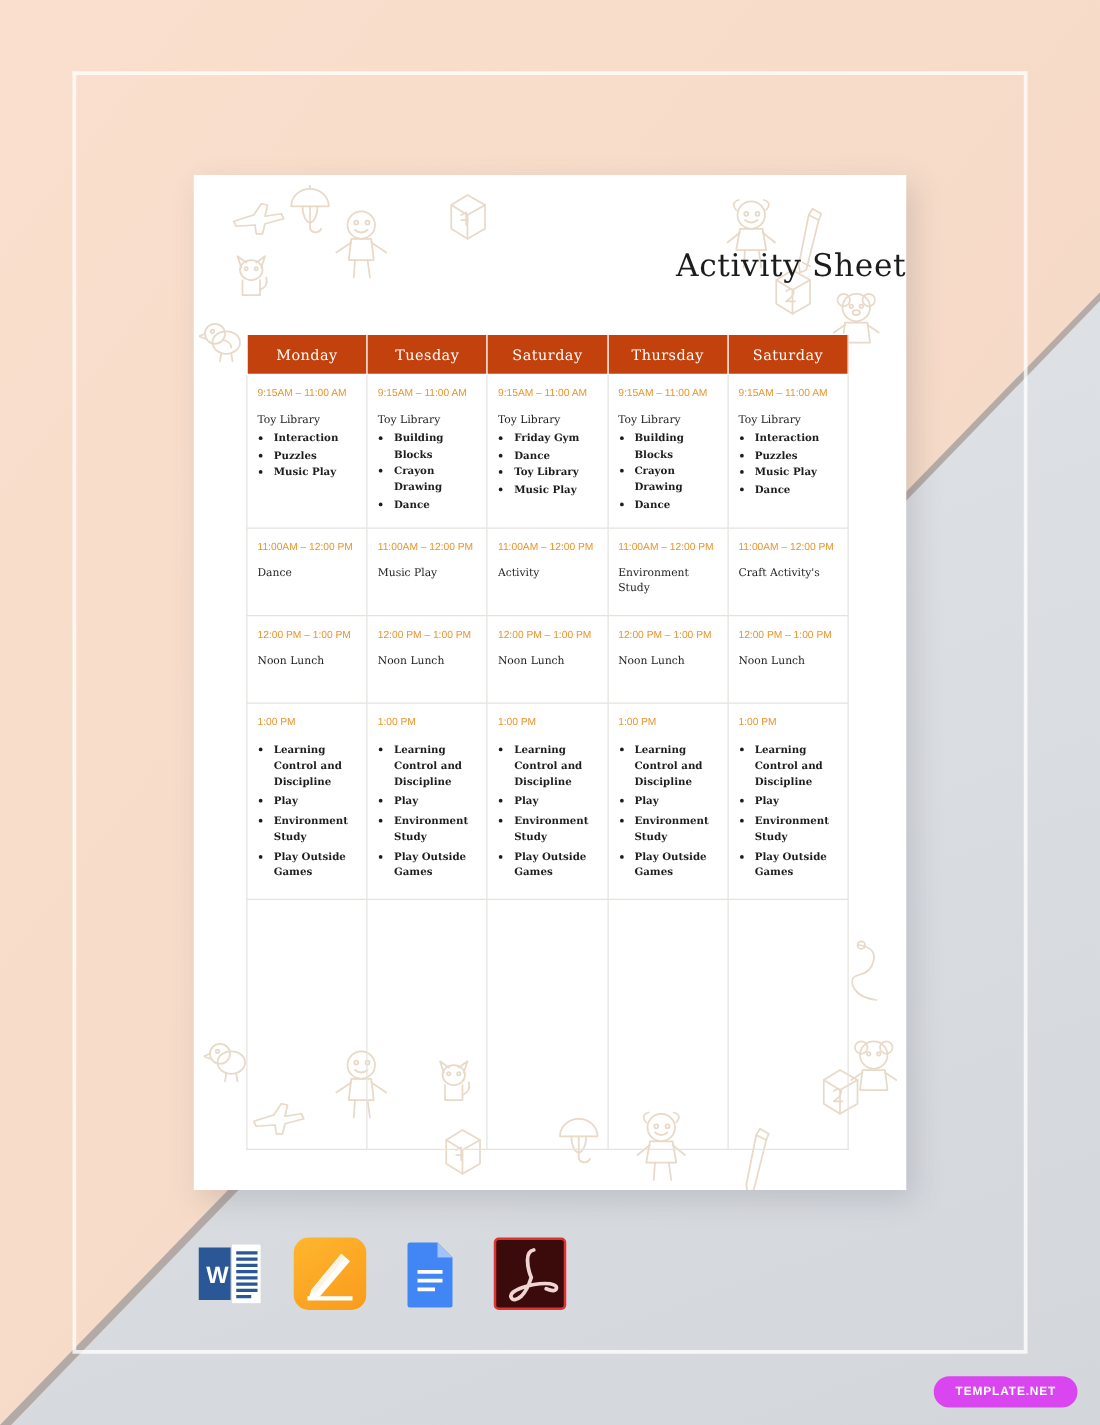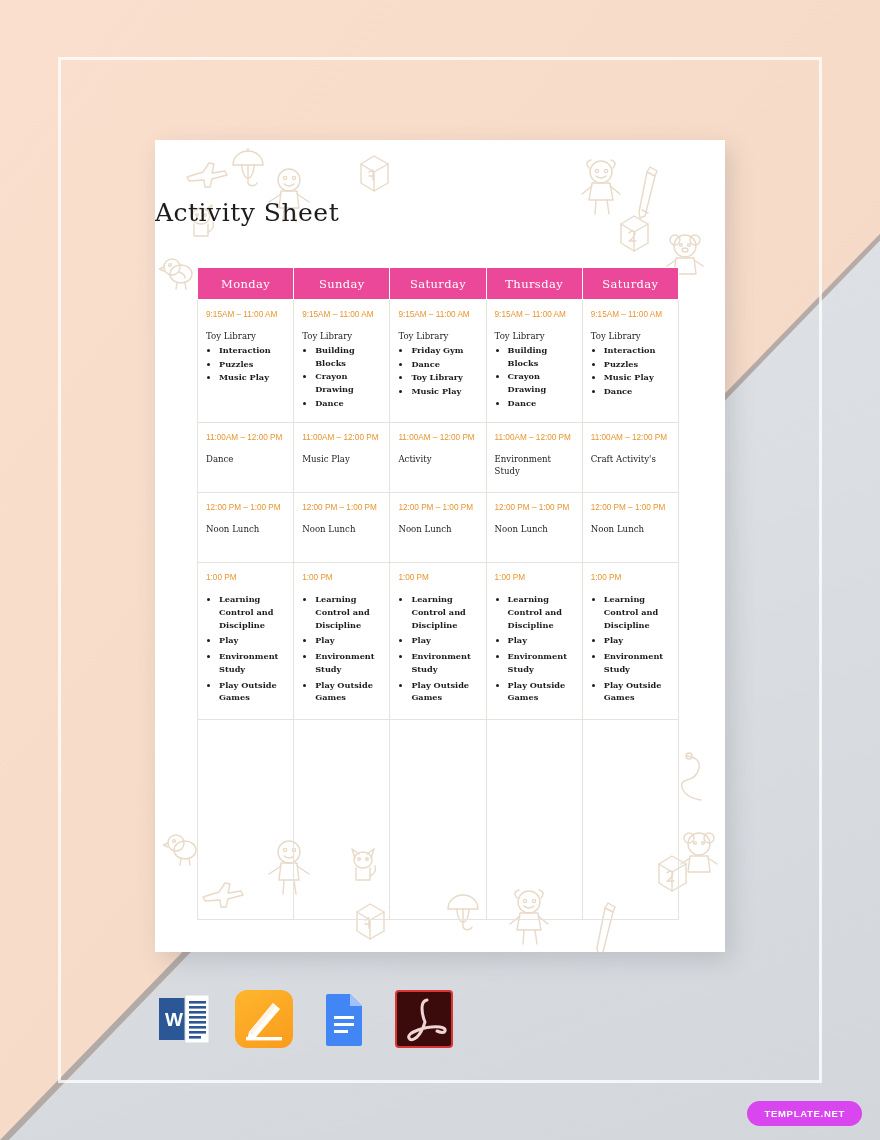--- a/index.html
+++ b/index.html
@@ -55,37 +55,37 @@
   }
 
   
   .doodles { position: absolute; inset: 0; pointer-events: none; }
   .doodles svg { position: absolute; stroke: #e8d9c8; fill: none;
                  stroke-width: 1.4; stroke-linecap: round; stroke-linejoin: round; }
 
   .page-title {
     position: absolute;
     top: 58px; left: 0; width: 100%;
-    text-align: left;
+    text-align: right;
     font-family: "DejaVu Serif", serif;
     font-size: 25px;
     letter-spacing: .5px;
     color: #1c1c1c;
   }
 
   
   .sheet {
     position: absolute;
     left: 42px; top: 127px;
     width: 482px;
     border-collapse: collapse;
     table-layout: fixed;
   }
   .sheet th {
-    background: #ec4899;
+    background: #c2410c;
     color: #ffffff;
     font-family: "DejaVu Serif", serif;
     font-weight: normal;
     font-size: 11.5px;
     letter-spacing: .4px;
     height: 32px;
     border: 1px solid #ffffff;
     vertical-align: middle;
   }
   .sheet td {
@@ -330,21 +330,21 @@
       <circle cx="8" cy="4" r="3"></circle>
     </svg>
   </div>
 
   <div class="page-title">Activity Sheet</div>
 
   <table class="sheet">
     <thead>
       <tr>
         <th>Monday</th>
-        <th>Sunday</th>
+        <th>Tuesday</th>
         <th>Saturday</th>
         <th>Thursday</th>
         <th>Saturday</th>
       </tr>
     </thead>
     <tbody>
         <tr>
           <td class="tall">
             <div class="time">9:15AM – 11:00 AM</div>
             <div class="act-title">Toy Library</div>

